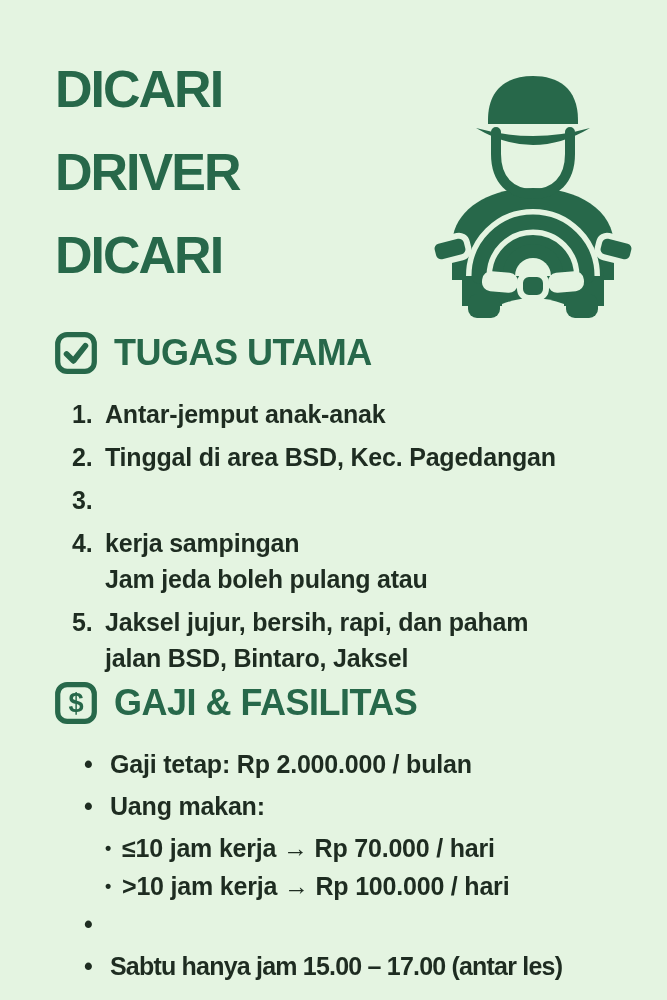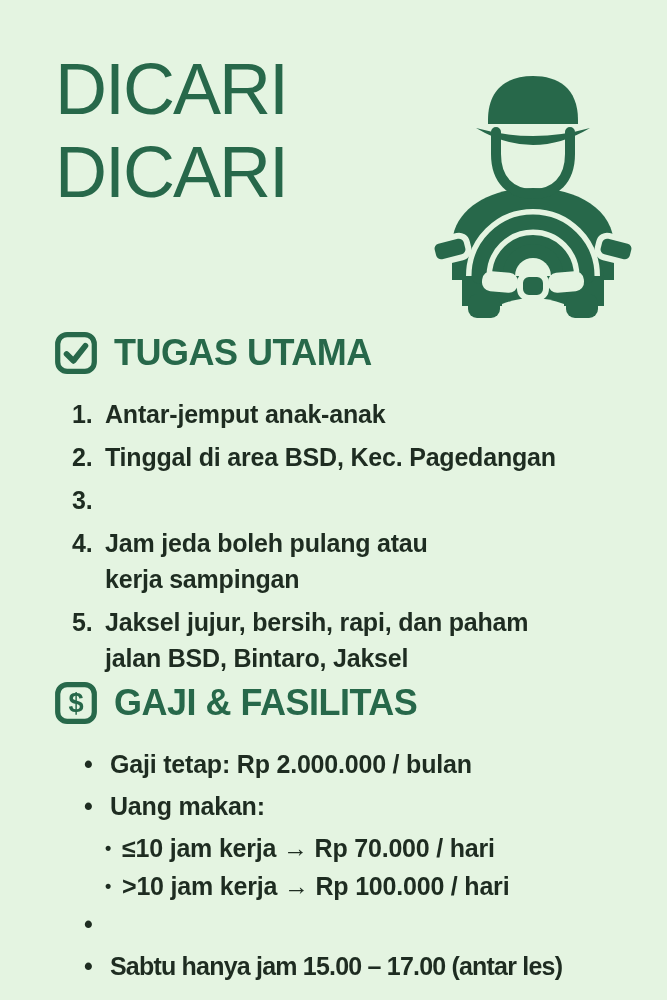--- a/index.html
+++ b/index.html
@@ -8,21 +8,21 @@
     width:667px;height:1000px;
     margin:0 auto;
     background:#e4f4e1;
     font-family:"Liberation Sans",sans-serif;
     overflow:hidden;
     color:#1e2c21;
   }
   
   .title{
     position:absolute;left:55px;top:48px;
-    font-size:72px;line-height:83px;font-weight:400;
+    font-size:52px;line-height:83px;font-weight:700;
     color:#27684a;letter-spacing:-2px;
   }
   
   .hero{position:absolute;left:428px;top:70px;width:210px;height:250px;}
   .hero svg{display:block;width:100%;height:100%;}
   
   .sec-head{
     position:absolute;left:53px;
     display:flex;align-items:center;gap:15px;
     color:#27684a;
@@ -50,20 +50,21 @@
   .sdot{width:17px;flex:0 0 auto;font-size:18px;}
   .tight{letter-spacing:-.8px;white-space:nowrap;}
 </style>
 </head>
 <body>
 
 <div class="poster">
 
   <div class="title">
     <div>DICARI</div>
+    <div>DRIVER</div>
     <div>DICARI</div>
   </div>
 
   <div class="hero">
     <svg viewBox="0 0 210 250" xmlns="http://www.w3.org/2000/svg">
 
       <path d="M24 210 L24 176 C24 140 60 118 105 118 C150 118 186 140 186 176 L186 210 Z" fill="#27684a"></path>
 
       <rect x="4" y="168" width="36" height="22" rx="8" fill="#27684a" stroke="#e4f4e1" stroke-width="6" transform="rotate(-14 22 179)"></rect>
       <rect x="170" y="168" width="36" height="22" rx="8" fill="#27684a" stroke="#e4f4e1" stroke-width="6" transform="rotate(14 188 179)"></rect>
@@ -117,22 +118,22 @@
       <span class="ntext">
           <div>Tinggal di area BSD, Kec. Pagedangan</div>
         </span>
     </div>
     <div class="nrow">
       <span class="num">3.</span>
     </div>
     <div class="nrow">
       <span class="num">4.</span>
       <span class="ntext">
+        <div>kerja sampingan</div>
         <div>Jam jeda boleh pulang atau</div>
-        <div>kerja sampingan</div>
       </span>
     </div>
     <div class="nrow">
       <span class="num">5.</span>
       <span class="ntext">
         <div>Jaksel jujur, bersih, rapi, dan paham</div>
         <div>jalan BSD, Bintaro, Jaksel</div>
       </span>
     </div>
   </div>

